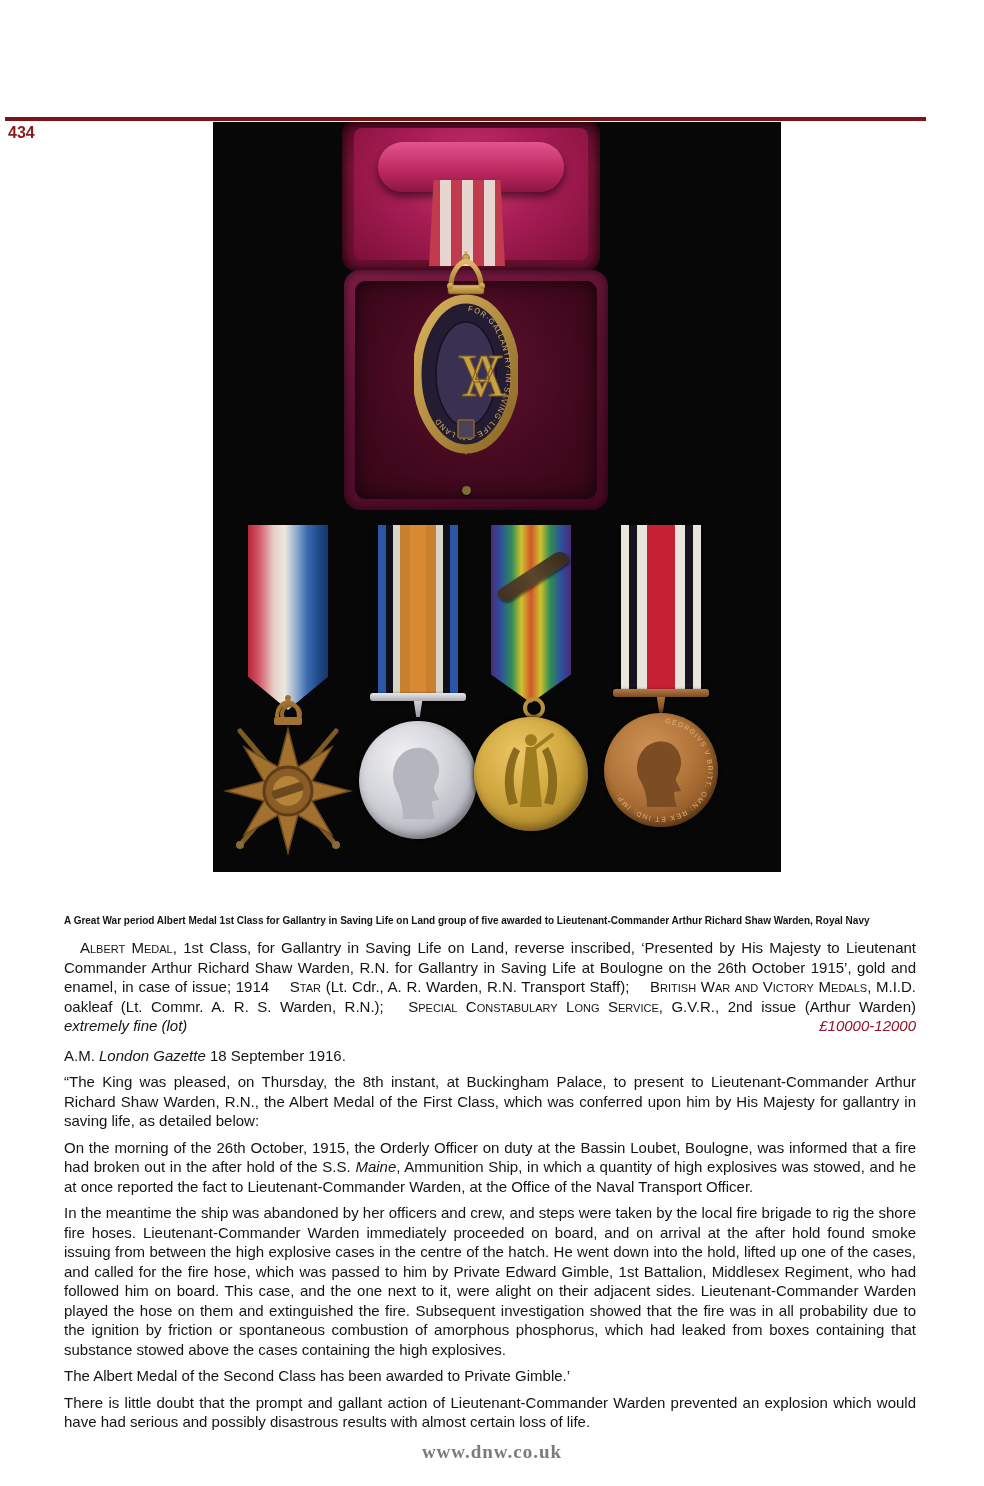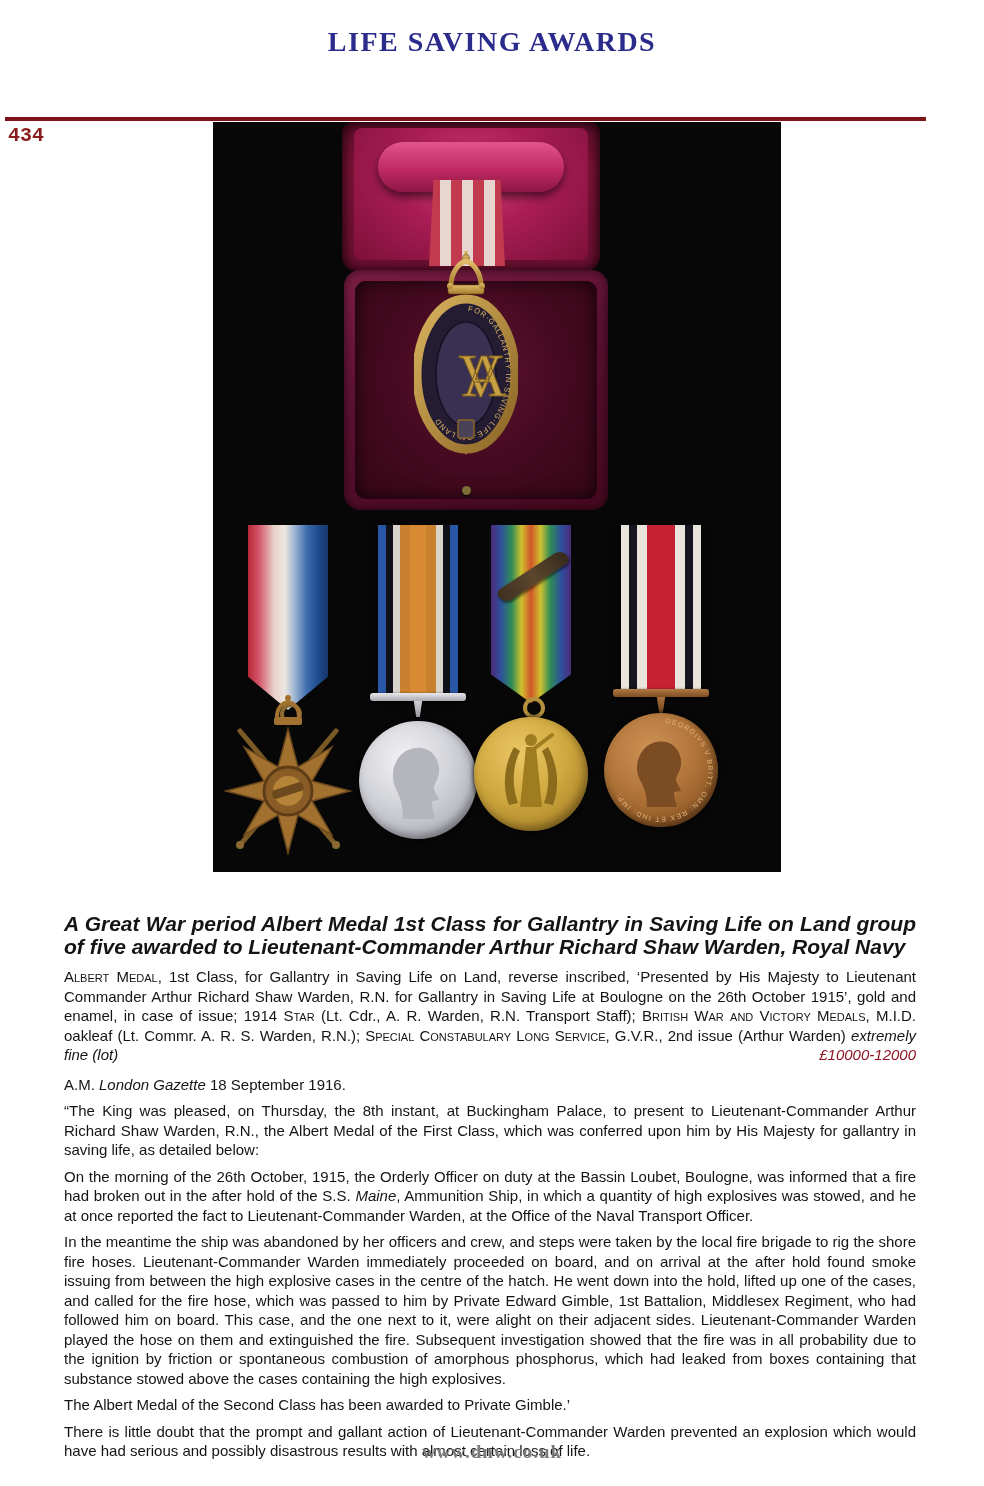--- a/index.html
+++ b/index.html
@@ -4,22 +4,22 @@
 <style>
   html,body{margin:0;padding:0;background:#ffffff;}
   .page{position:relative;width:984px;height:1486px;background:#ffffff;overflow:hidden;
         font-family:"Liberation Sans",sans-serif;color:#141414;}
 
   
   .title{position:absolute;top:26px;left:0;width:100%;text-align:center;
          font-family:"Liberation Serif",serif;font-weight:bold;font-size:28px;
          letter-spacing:1.5px;color:#2b2b8c;}
   .rule{position:absolute;top:117px;left:5px;width:921px;height:4px;background:#7e1418;}
-  .lot-number{position:absolute;top:124px;left:8px;font-family:Liberation Mono, monospace;
-              font-weight:bold;font-size:20px;color:#8b1a1a;}
+  .lot-number{position:absolute;top:124px;left:8px;font-family:Liberation Sans, sans-serif;
+              font-weight:bold;font-size:16px;color:#8b1a1a;}
 
   
   .photo{position:absolute;left:213px;top:122px;width:568px;height:750px;background:#070707;overflow:hidden;}
 
   .case-lid{position:absolute;left:129px;top:0;width:258px;height:150px;
             border-radius:10px 10px 16px 16px;
             background:linear-gradient(180deg,#5f0d2a,#7e1238 30%,#6b0f30);
             box-shadow:inset 0 0 14px #000;}
   .lid-silk{position:absolute;left:12px;right:12px;top:6px;bottom:12px;border-radius:8px;
             background:radial-gradient(ellipse at 50% 35%,#cf3d74 0%,#a91d55 45%,#7c1038 100%);}
@@ -77,35 +77,34 @@
   .disc-sc{top:188px;left:13px;width:114px;height:114px;
       background:radial-gradient(circle at 40% 32%,#cf9255 0%,#b07439 45%,#8f5826 75%,#6f4119 100%);
       box-shadow:inset -3px -4px 8px rgba(0,0,0,.4),0 0 5px #000;}
   .disc svg{position:absolute;left:0;top:0;width:100%;height:100%;}
   .star-svg{position:absolute;top:158px;left:0;width:140px;height:187px;}
 
   
   .content{position:absolute;top:912px;left:64px;width:852px;font-size:15px;
            line-height:19.5px;text-align:justify;}
   .content p{margin:0 0 7px 0;}
-  .heading{font-weight:bold;font-size:21px;line-height:23px;margin:0 0 9px 0 !important;font-style:italic;}
+  .heading{font-weight:bold;font-size:10px;line-height:17px;margin:0 0 9px 0 !important;}
   .description{position:relative;margin-bottom:10px !important;}
   .estimate{position:absolute;right:0;bottom:0;font-style:italic;color:#8e1626;margin-top:9px;}
-  .seg-sc{font-variant:small-caps;}
+  .seg-sc{font-variant:small-caps;margin-left:16px;}
   .seg-italic{font-style:italic;}
   .footer{position:absolute;top:1441px;left:0;width:100%;text-align:center;
           font-family:"Liberation Serif",serif;font-weight:bold;font-size:19px;
           letter-spacing:1px;color:#7b7b7b;}
 </style>
 </head>
 <body>
 
 <div class="page">
 
-  <div class="title">LIFE SAVING AWARDS</div>
   <div class="rule"></div>
   <div class="lot-number">434</div>
 
   <div class="photo">
 
     <div class="case-lid">
       <div class="lid-silk"></div>
       <div class="satin-roll"></div>
     </div>
     <div class="case-body">

